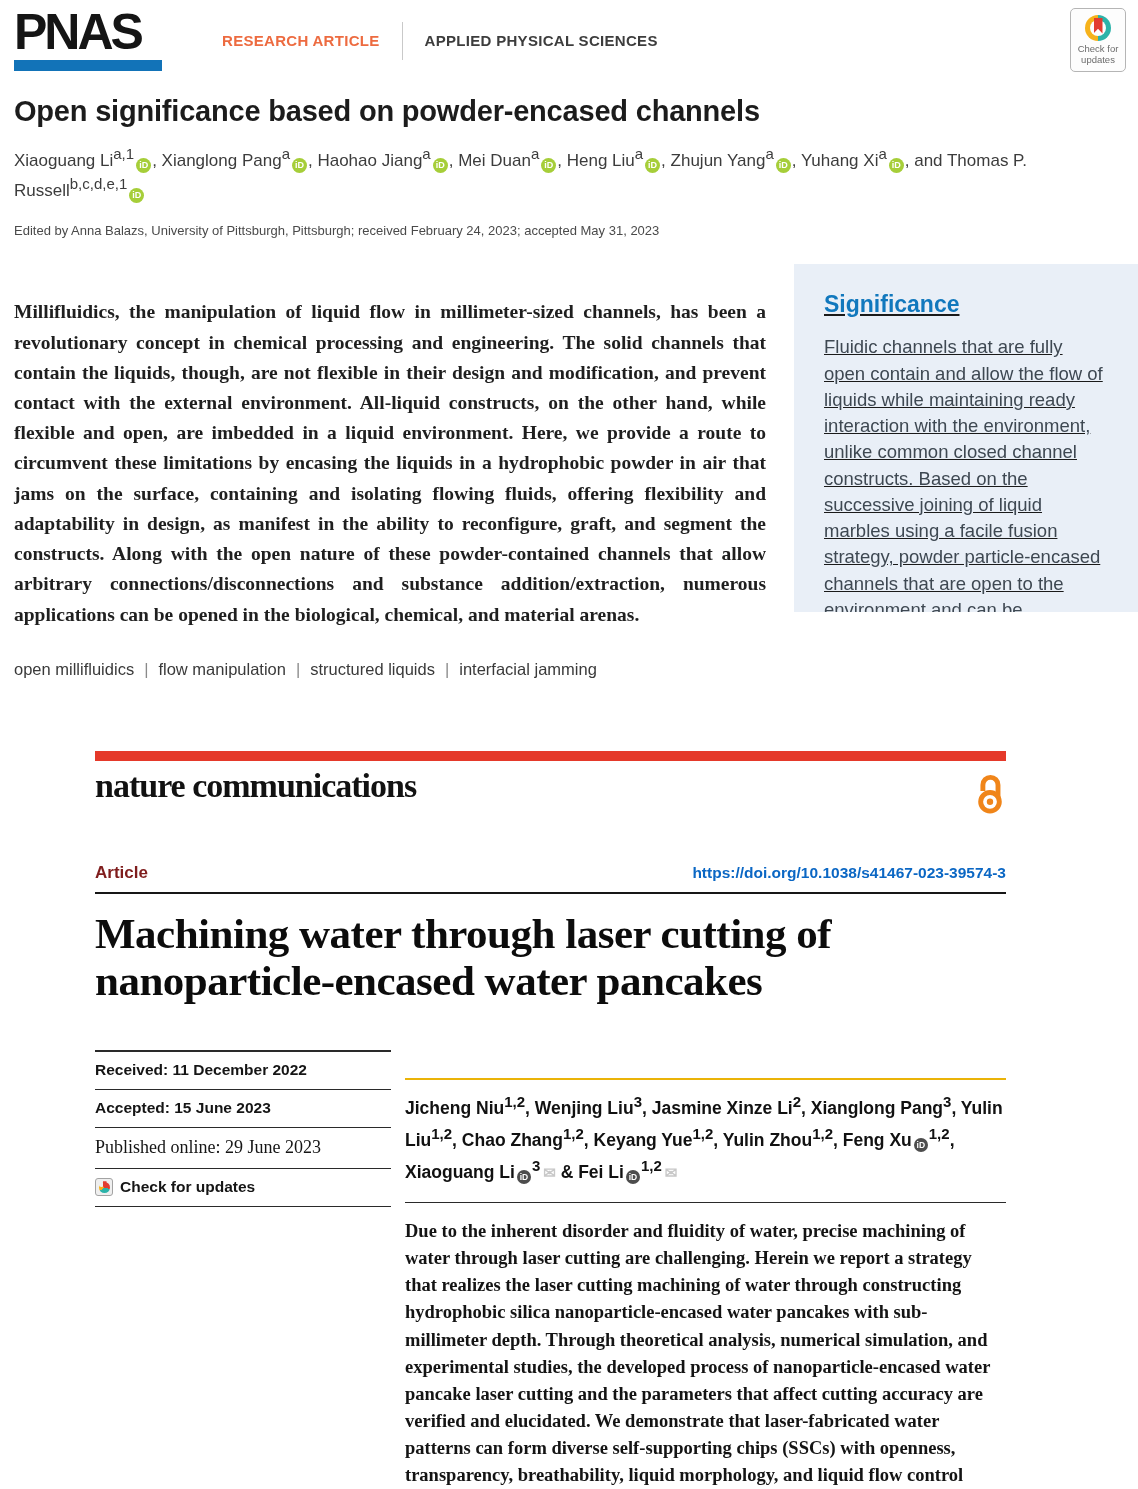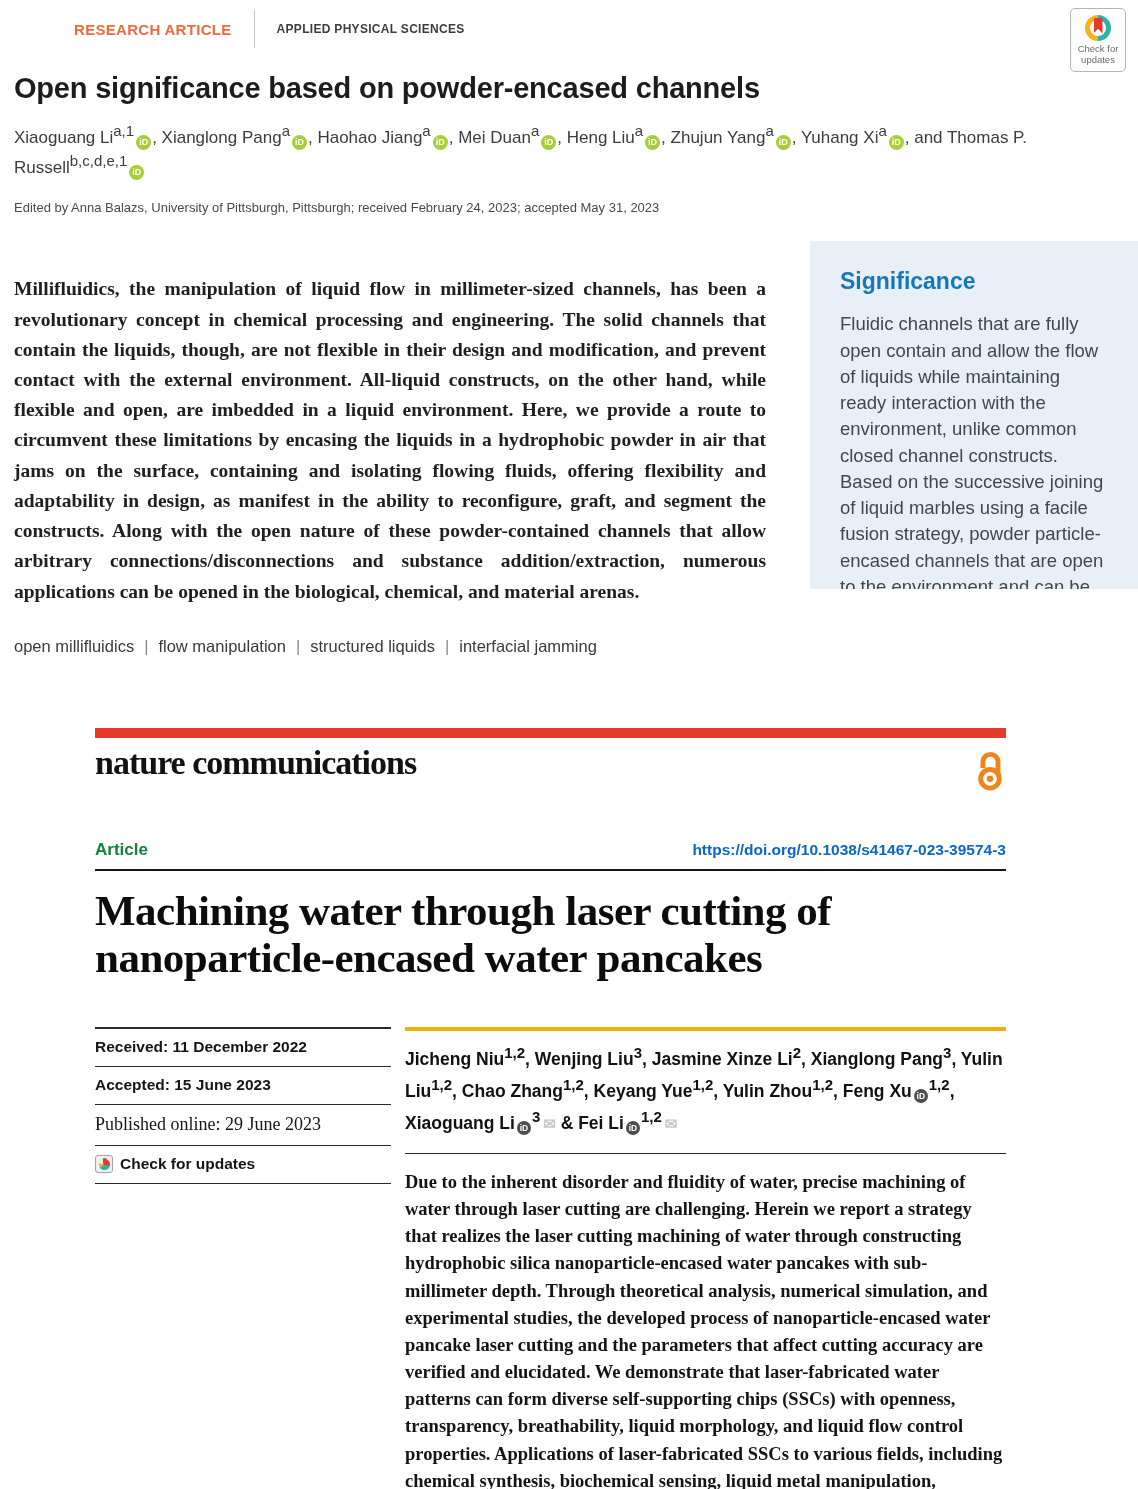--- a/index.html
+++ b/index.html
@@ -9,21 +9,21 @@
     font-family:"Liberation Sans", sans-serif; color:#1a1a1a;
   }
   
   .pnas { padding:10px 0 0 14px; position:relative; }
   .pnas-header { display:flex; align-items:center; }
   .pnas-logo-block { display:inline-block; }
   .pnas-logo { font-weight:900; font-size:50px; letter-spacing:-3px; color:#151515; line-height:0.9; }
   .pnas-logo-bar { width:148px; height:11px; background:var(--pnas_blue,#1273b8); margin-top:5px; }
   .pnas-kicker { margin-left:60px; font-size:15px; font-weight:bold; color:var(--pnas_orange,#ed6b40); letter-spacing:0.3px; }
   .pnas-divider { width:1px; height:38px; background:#c9c9c9; margin:0 22px; }
-  .pnas-section-label { font-size:12px; font-weight:bold; color:#3d3d3d; letter-spacing:0.3px; }
+  .pnas-section-label { font-size:15px; font-weight:bold; color:#3d3d3d; letter-spacing:0.3px; }
   .cfu-badge {
     position:absolute; right:12px; top:8px; width:56px; height:64px;
     border:1px solid #b5b5b5; border-radius:5px; background:#fdfdfd;
     display:flex; flex-direction:column; align-items:center; justify-content:center; gap:3px;
     cursor:pointer;
   }
   .cfu-ring { position:relative; width:26px; height:26px; border-radius:50%;
     background:conic-gradient(#2cb3a9 0 50%, #f6b21b 50% 100%); }
   .cfu-ring-hole { position:absolute; left:5px; top:5px; width:16px; height:16px; border-radius:50%; background:#fdfdfd; }
   .cfu-mark { position:absolute; left:8.5px; top:3px; width:9px; height:16px; background:#e23c31;
@@ -39,56 +39,60 @@
   .mail-icon { color:var(--mail_gray,#c8c8c8); font-size:15px; margin-left:3px; cursor:pointer; }
   .pnas-edited { margin-top:20px; font-size:13px; color:#4a4a4a; }
   .pnas-cols { display:flex; margin-top:26px; }
   .pnas-left { width:752px; flex:0 0 752px; }
   .pnas-abstract {
     font-family:"Liberation Serif", serif; font-weight:bold; font-size:19.5px;
     line-height:1.55; text-align:justify; color:#1f1f1f;margin-top:33px;
   }
   .pnas-keywords { margin-top:30px; font-size:16.5px; color:#3a3a3a; }
   .kw-sep { color:#8a8a8a; padding:0 10px; }
-  .sig-box { flex:1; margin-left:44px; background:var(--sig_box_bg,#e9eff7); height:348px; overflow:hidden; padding:27px 30px; }
+  .sig-box { flex:1; margin-left:28px; background:var(--sig_box_bg,#e9eff7); height:348px; overflow:hidden; padding:27px 30px;text-decoration:underline; }
   .sig-heading { font-size:23px; font-weight:bold; color:var(--sig_heading_blue,#1178bd); }
   .sig-text { margin-top:16px; font-size:18.5px; line-height:1.42; color:#3e4852; }
   
   .nature { width:911px; margin:72px 0 0 95px; }
   .nat-redbar { height:10px; background:var(--nature_red,#e5392a); }
   .nat-logo-row { display:flex; justify-content:space-between; align-items:flex-start; margin-top:6px;text-align:right; }
   .nat-logo { font-family:"Liberation Serif", serif; font-weight:bold; font-size:34px; letter-spacing:-1px; color:#121212; }
   .oa-icon { margin-top:2px; }
   .nat-article-row { display:flex; justify-content:space-between; align-items:baseline; margin-top:48px; }
-  .nat-article-type { font-size:17px; font-weight:bold; color:#15803d; }
+  .nat-article-type { font-size:17px; font-weight:bold; color:#7f1d1d; }
   .nat-doi { font-size:15.5px; font-weight:bold; color:var(--doi_link_blue,#0b67c4); text-decoration:none; cursor:pointer; }
   .nat-rule { border-top:2px solid #161616; margin-top:9px; }
   .nat-title { margin-top:16px; font-family:"Liberation Serif", serif; font-weight:bold;
     font-size:43px; line-height:1.1; letter-spacing:-0.5px; color:#0c0c0c; }
   .nat-cols { display:flex; margin-top:46px; }
   .nat-info { flex:0 0 296px; width:296px; border-top:2px solid #2a2a2a; }
   .nat-info-row { border-bottom:1.5px solid #2a2a2a; padding:9px 0 10px; font-size:15.5px; font-weight:bold; color:#151515; }
   .nat-info-row.serif { font-family:"Liberation Serif", serif; font-weight:normal; font-size:18px; }
   .nat-info-row.cfu-row { display:flex; align-items:center; gap:7px; cursor:pointer; }
   .mini-cfu { position:relative; width:18px; height:18px; border:1px solid #a3a3a3; border-radius:3px; background:#efefef; flex:0 0 18px; }
   .mini-ring { position:absolute; left:2.5px; top:2.5px; width:11px; height:11px; border-radius:50%;
     background:conic-gradient(#e23c31 0 30%, #2cb3a9 30% 65%, #f6b21b 65% 100%); }
   .mini-hole { position:absolute; left:3px; top:3px; width:5px; height:5px; border-radius:50%; background:#efefef; }
   .mini-mark { position:absolute; left:6.5px; top:2px; width:4px; height:7px; background:#e23c31;
     clip-path:polygon(0 0,100% 0,100% 100%,50% 65%,0 100%); }
   .nat-right { flex:1; margin-left:14px; }
-  .nat-authors { border-top:4px solid #eab308; padding:10px 0 16px; font-size:17.5px; font-weight:bold; color:#111; line-height:1.6; }
+  .nat-authors { border-top:2px solid #eab308; padding:10px 0 16px; font-size:17.5px; font-weight:bold; color:#111; line-height:1.6;margin-top:28px; }
   .nat-abstract-wrap { border-top:1.5px solid #2a2a2a; padding-top:15px; }
   .nat-abstract { font-family:"Liberation Serif", serif; font-weight:600; font-size:18.5px; line-height:1.47; color:#141414; }
 </style>
 </head>
 <body>
 
 <div class="pnas">
   <div class="pnas-header">
+    <div class="pnas-logo-block">
+      <div class="pnas-logo">PNAS</div>
+      <div class="pnas-logo-bar"></div>
+    </div>
     <div class="pnas-kicker">RESEARCH ARTICLE</div>
     <div class="pnas-divider"></div>
     <div class="pnas-section-label">APPLIED PHYSICAL SCIENCES</div>
   </div>
 
   <div class="cfu-badge">
     <div class="cfu-ring">
       <div class="cfu-ring-hole"></div>
       <div class="cfu-mark"></div>
     </div>

